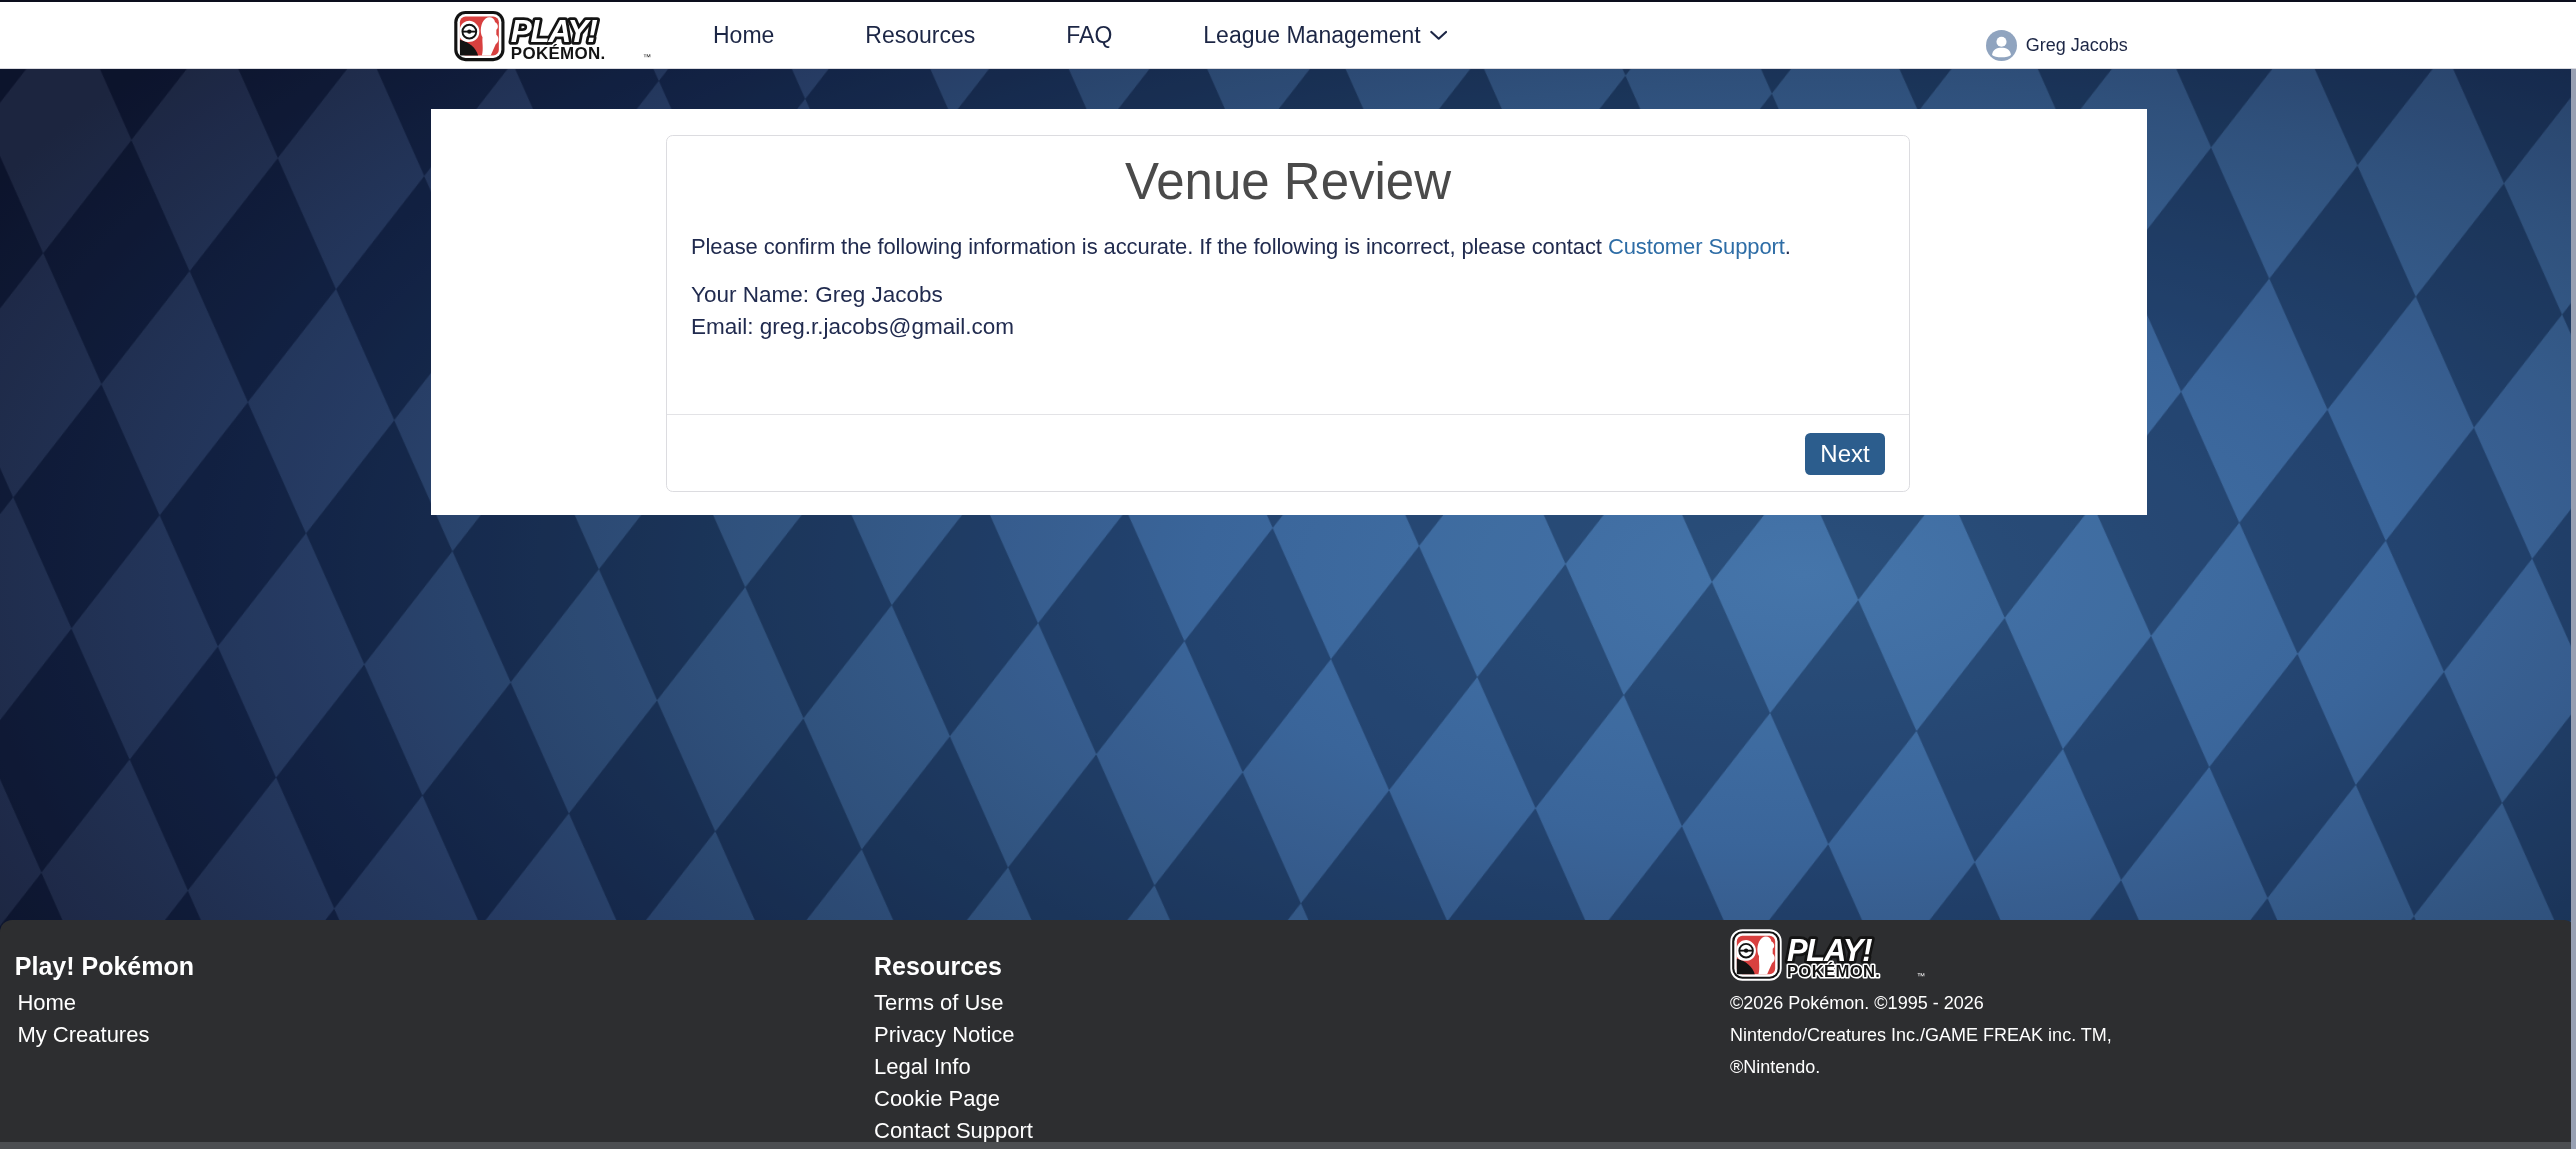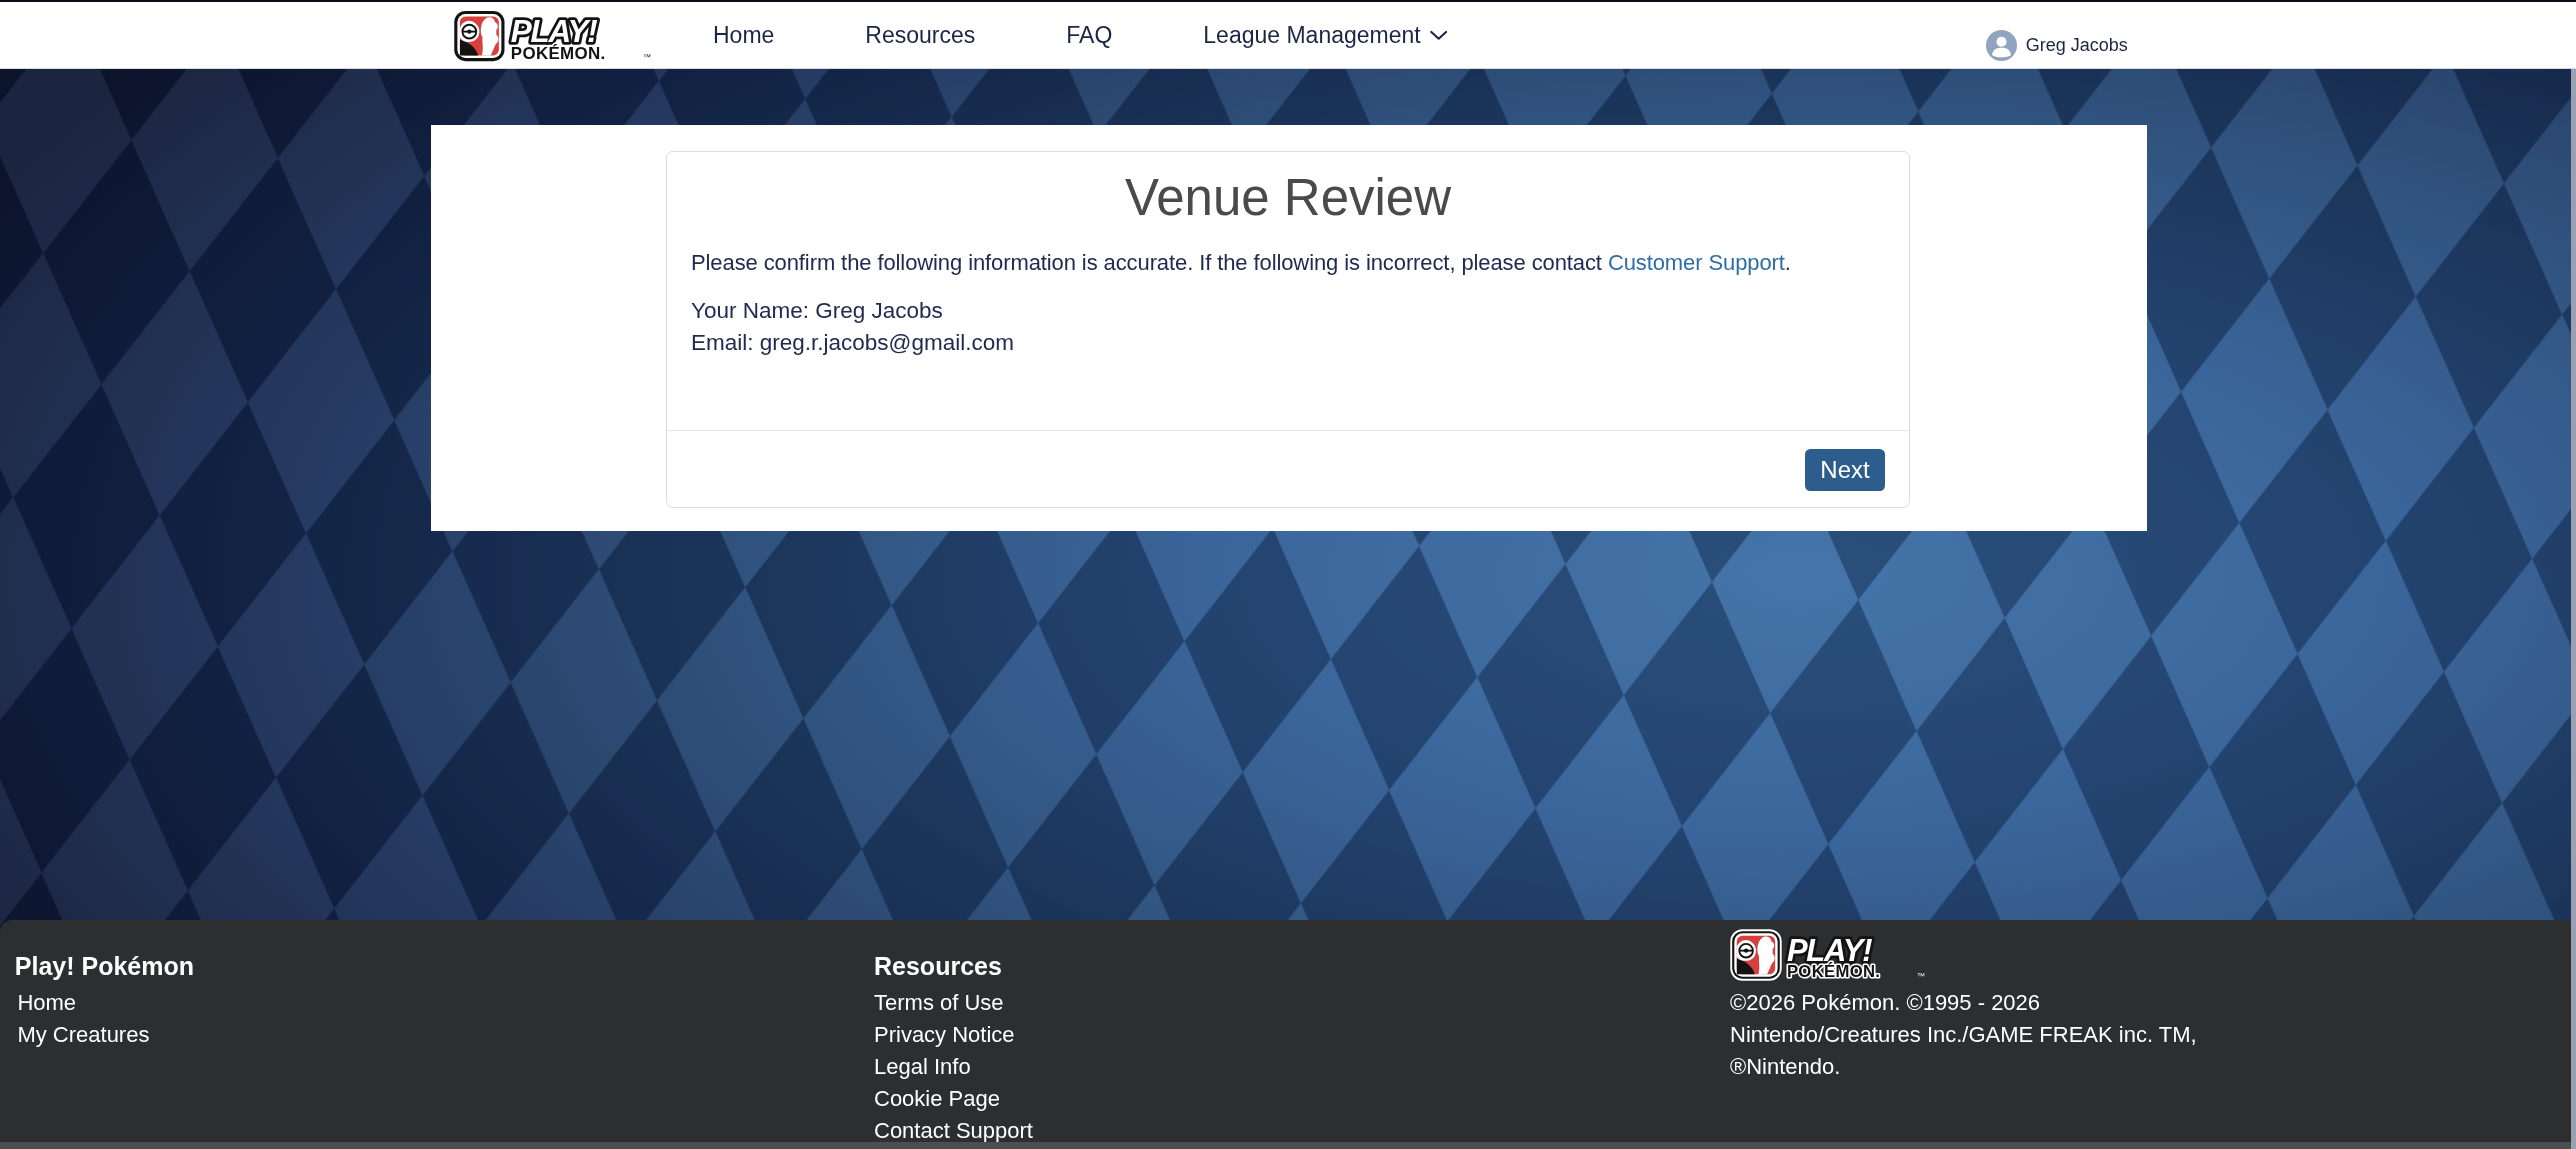--- a/index.html
+++ b/index.html
@@ -19,41 +19,41 @@
   .nav-links{position:absolute;left:713px;top:0;height:67px;display:flex;align-items:center;gap:91px;}
   .nav-link{font-size:23px;color:#1c2645;white-space:nowrap;cursor:pointer;display:flex;align-items:center;gap:9.4px;}
   .nav-user{position:absolute;left:1986px;top:0;height:87px;display:flex;align-items:center;gap:8.7px;}
   .avatar{width:31px;height:31px;}
   .user-name{font-size:18px;color:#1c2645;white-space:nowrap;}
 
   
   .scrollbar{position:absolute;right:0;top:69px;width:5.4px;height:1080px;background:#98a0b2;z-index:8;}
 
   
-  .sheet{position:absolute;left:431px;top:125px;width:1716px;height:406px;background:#ffffff;z-index:3;}
+  .sheet{position:absolute;left:431px;top:109px;width:1716px;height:406px;background:#ffffff;z-index:3;}
   .card{position:absolute;left:235px;top:26px;width:1244px;height:357px;background:#fff;
     border:1.3px solid #dcdce0;border-radius:6.7px;}
   .card-body{height:278px;padding:17.4px 24px 0 24px;overflow:hidden;}
   .card-title{margin:0;font-size:51px;line-height:1.15;font-weight:400;color:#4a4a4a;text-align:center;}
   .card-intro{margin:21.5px 0 0 0;font-size:22px;color:#212b4f;white-space:nowrap;letter-spacing:-0.1px;}
   .intro-link{color:#2e6da6;cursor:pointer;}
   .card-info{margin:19px 0 0 0;font-size:22.5px;line-height:32px;color:#212b4f;}
   .card-footer{height:78px;border-top:1.3px solid #e3e3e6;display:flex;align-items:center;
     justify-content:flex-end;padding-right:24px;}
   .next-btn{width:80px;height:42px;background:#2c5d8d;color:#ffffff;font-size:24px;
     font-family:"Liberation Sans",sans-serif;border:none;border-radius:5.4px;cursor:pointer;}
 
   
   .footer{position:absolute;left:0;top:920px;width:100%;height:229px;background:#2d2e30;
     border-radius:12px 12px 0 0;z-index:4;color:#ffffff;}
   .fcol-heading{position:absolute;font-size:25px;font-weight:700;top:32px;white-space:nowrap;}
   .fcol-list{position:absolute;top:67px;display:flex;flex-direction:column;}
   .f-link{font-size:22px;line-height:32px;cursor:pointer;white-space:nowrap;}
   .f-logo{position:absolute;left:1730px;top:9.4px;width:198px;height:52px;}
-  .f-copy{position:absolute;left:1730px;top:67px;font-size:22px;line-height:32px;}
+  .f-copy{position:absolute;left:1730px;top:67px;font-size:18px;line-height:32px;}
   .bottom-strip{position:absolute;left:0;bottom:0;width:100%;height:6.7px;background:#4c4e51;z-index:7;}
 
   svg text{font-family:"Liberation Sans",sans-serif;}
 </style>
 </head>
 <body>
 
 <svg class="bg-svg" width="2576" height="1149" viewBox="0 0 3842 1714" preserveAspectRatio="none">
   <defs>
     <radialGradient id="bgGrad" cx="70%" cy="50%" r="78%">

